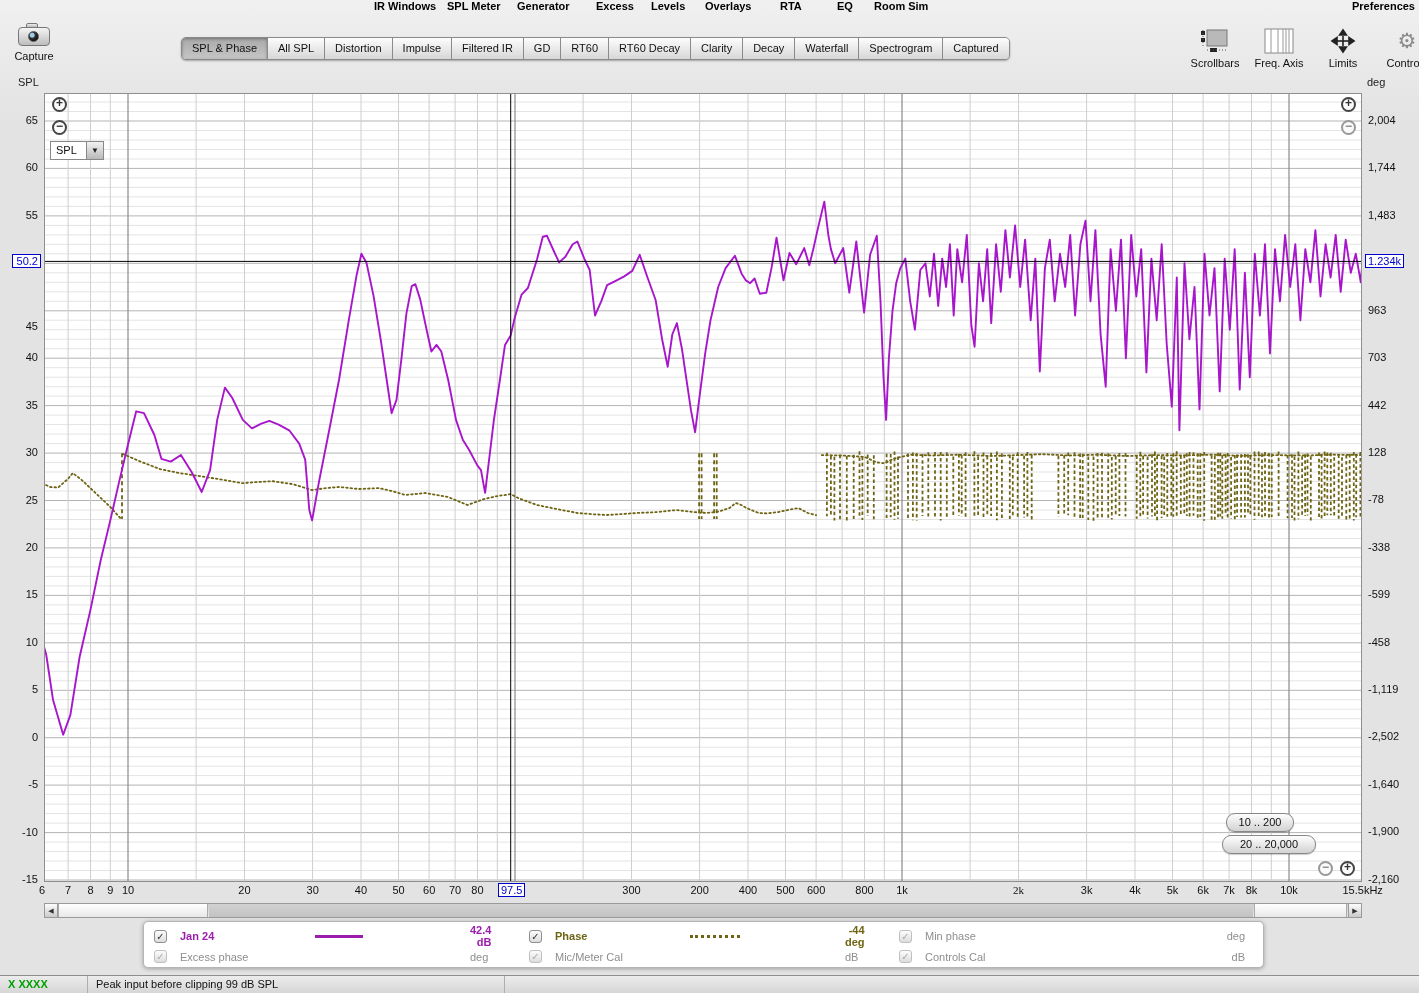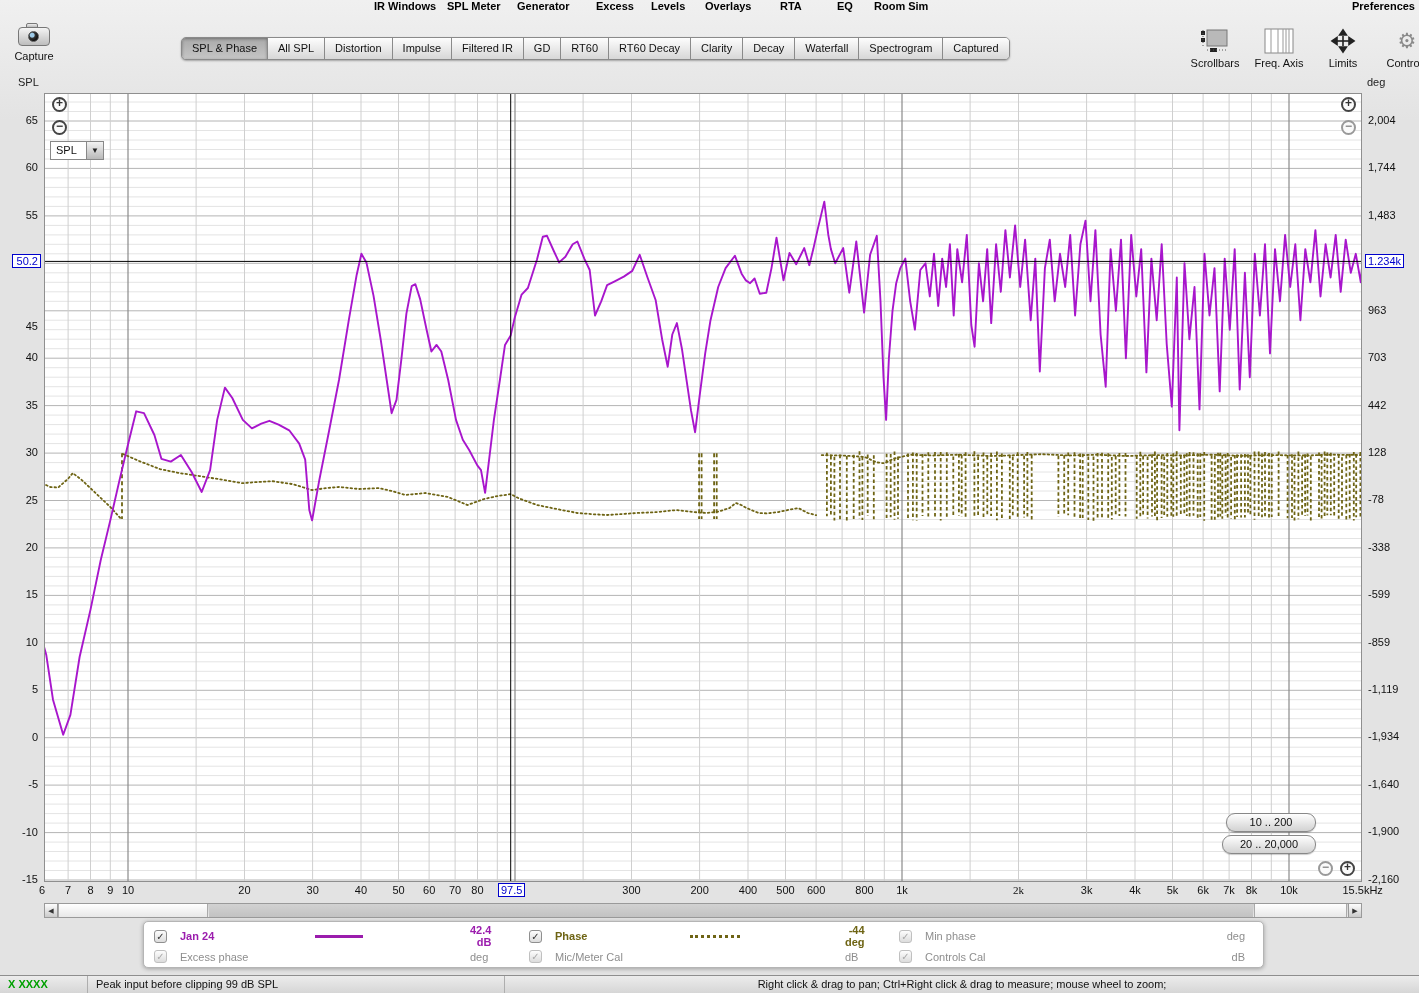--- a/index.html
+++ b/index.html
@@ -52,21 +52,21 @@
 
   #spl-select { position:absolute; left:6px; top:48px; width:54px; height:19px; border:1px solid #888;
                 background:#fff; display:flex; cursor:pointer; }
   #spl-select .sel-val { flex:1; line-height:17px; padding-left:5px; }
   #spl-select .sel-btn { width:17px; background:linear-gradient(#f2f2f2,#b9b9b9); border-left:1px solid #888;
                          text-align:center; line-height:17px; font-size:8px; color:#222; }
 
   .range-btn { position:absolute; height:19px; border:1px solid #888; border-radius:9px;
                background:linear-gradient(#fefefe,#d2d2d2); text-align:center; line-height:17px; cursor:pointer;
                box-shadow:0 1px 1px rgba(0,0,0,.2); }
-  #range1 { left:1182px; top:720px; width:90px; }
+  #range1 { left:1182px; top:720px; width:68px; }
   #range2 { left:1178px; top:742px; width:94px; }
 
   
   .tag { position:absolute; height:14px; line-height:12px; border:1px solid #0000cc; color:#0000cc;
          background:#fff; padding:0 2px; z-index:5; }
   #tag-spl  { left:12px;  top:254px; width:29px; text-align:right; }
   #tag-deg  { left:1365px; top:254px; }
   #tag-freq { left:498px; top:883px; }
 
   
@@ -382,23 +382,23 @@
       <div class="tick-r" style="top: 114px;">2,004</div>
       <div class="tick-r" style="top: 161.366px;">1,744</div>
       <div class="tick-r" style="top: 208.914px;">1,483</div>
       <div class="tick-r" style="top: 303.645px;">963</div>
       <div class="tick-r" style="top: 351.011px;">703</div>
       <div class="tick-r" style="top: 398.559px;">442</div>
       <div class="tick-r" style="top: 445.925px;">128</div>
       <div class="tick-r" style="top: 493.29px;">-78</div>
       <div class="tick-r" style="top: 540.656px;">-338</div>
       <div class="tick-r" style="top: 588.204px;">-599</div>
-      <div class="tick-r" style="top: 635.57px;">-859</div>
+      <div class="tick-r" style="top: 635.57px;">-458</div>
       <div class="tick-r" style="top: 682.936px;">-1,119</div>
-      <div class="tick-r" style="top: 730.301px;">-1,934</div>
+      <div class="tick-r" style="top: 730.301px;">-2,502</div>
       <div class="tick-r" style="top: 777.849px;">-1,640</div>
       <div class="tick-r" style="top: 825.215px;">-1,900</div>
       <div class="tick-r" style="top: 872.581px;">-2,160</div>
     </div>
   <div id="xticks">
       <div class="tick-x" style="left: 12.1445px;">6</div>
       <div class="tick-x" style="left: 38.0529px;">7</div>
       <div class="tick-x" style="left: 60.4958px;">8</div>
       <div class="tick-x" style="left: 80.2919px;">9</div>
       <div class="tick-x" style="left: 98px;">10</div>
@@ -476,15 +476,14 @@
           <div class="cb dim">✓</div>
           <div class="llabel" style="color: rgb(142, 142, 142);">Controls Cal</div>
           <div class="lvalue" style="color: rgb(142, 142, 142);">dB</div>
         </div>
       </div>
   </div>
 
   <div id="statusbar">
     <div class="st-cell" id="st-meter">X XXXX</div>
     <div class="st-cell" id="st-input">Peak input before clipping 99 dB SPL</div>
-    <div class="st-cell" id="st-hint">Right click &amp; drag to pan; Ctrl+Right click &amp; drag to measure; mouse wheel to zoom;</div>
   </div>
 </div>
 
 </body></html>

